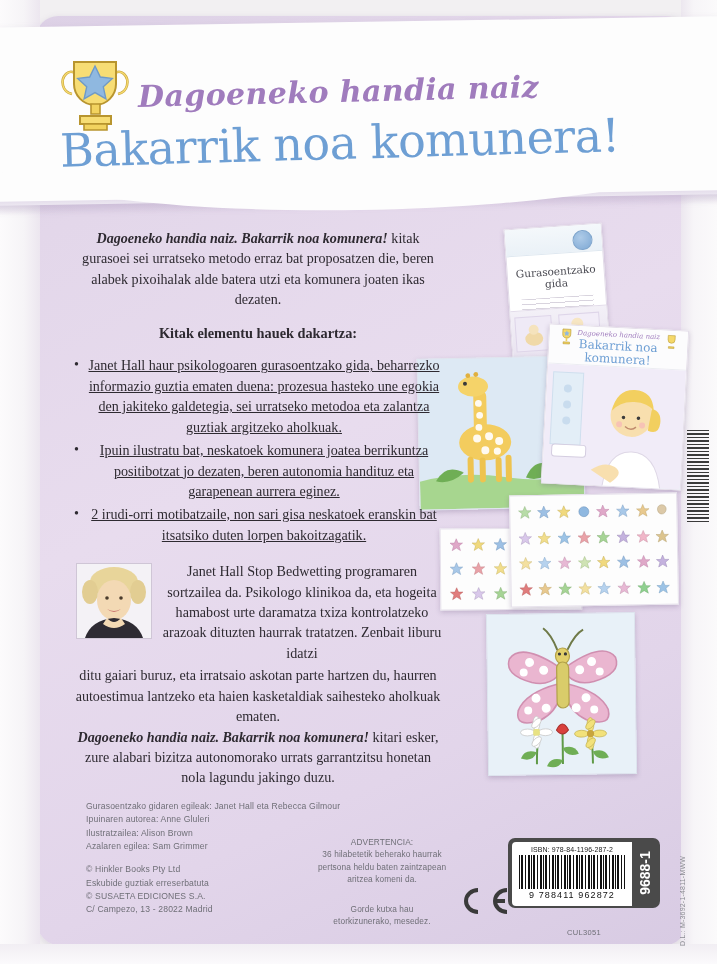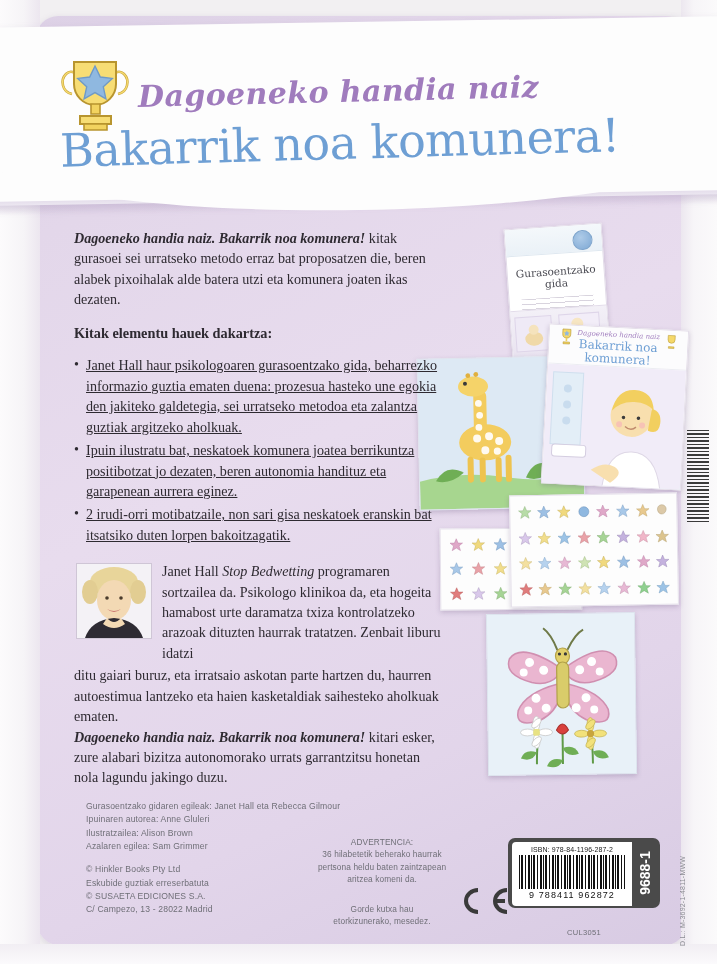--- a/index.html
+++ b/index.html
@@ -125,20 +125,21 @@
   
   .copy {
     position: absolute;
     left: 74px;
     top: 228px;
     width: 368px;
     color: #2e2a31;
     font-size: 14.1px;
     line-height: 1.45;
     z-index: 4;
+    text-align: center;
   }
   .copy p { margin: 0 0 13px 0; }
   .copy .bold-it { font-weight: bold; font-style: italic; }
   .copy .sec-head { font-weight: bold; margin-bottom: 12px; font-size: 14.3px; }
   .bullets { margin: 0; padding: 0; list-style: none; text-decoration: underline; }
   .bullets li {
     position: relative;
     padding-left: 12px;
     margin-bottom: 3px;
   }
@@ -163,21 +164,21 @@
     height: 74px;
     background: #e9e4ec;
     border: 1px solid #cfc6d6;
     overflow: hidden;
   }
   .author-text {
     margin-left: 88px;
     font-size: 14.1px;
     line-height: 1.45;
   }
-  .author-italic { font-style: italic; }
+  .author-italic { }
 
   .closing { margin-top: 14px; }
 
   
   .collage { position: absolute; left: 0; top: 0; width: 717px; height: 964px; z-index: 3; }
 
   .photo {
     position: absolute;
     background: #fff;
     box-shadow: 0 2px 5px rgba(110,90,130,0.3);

